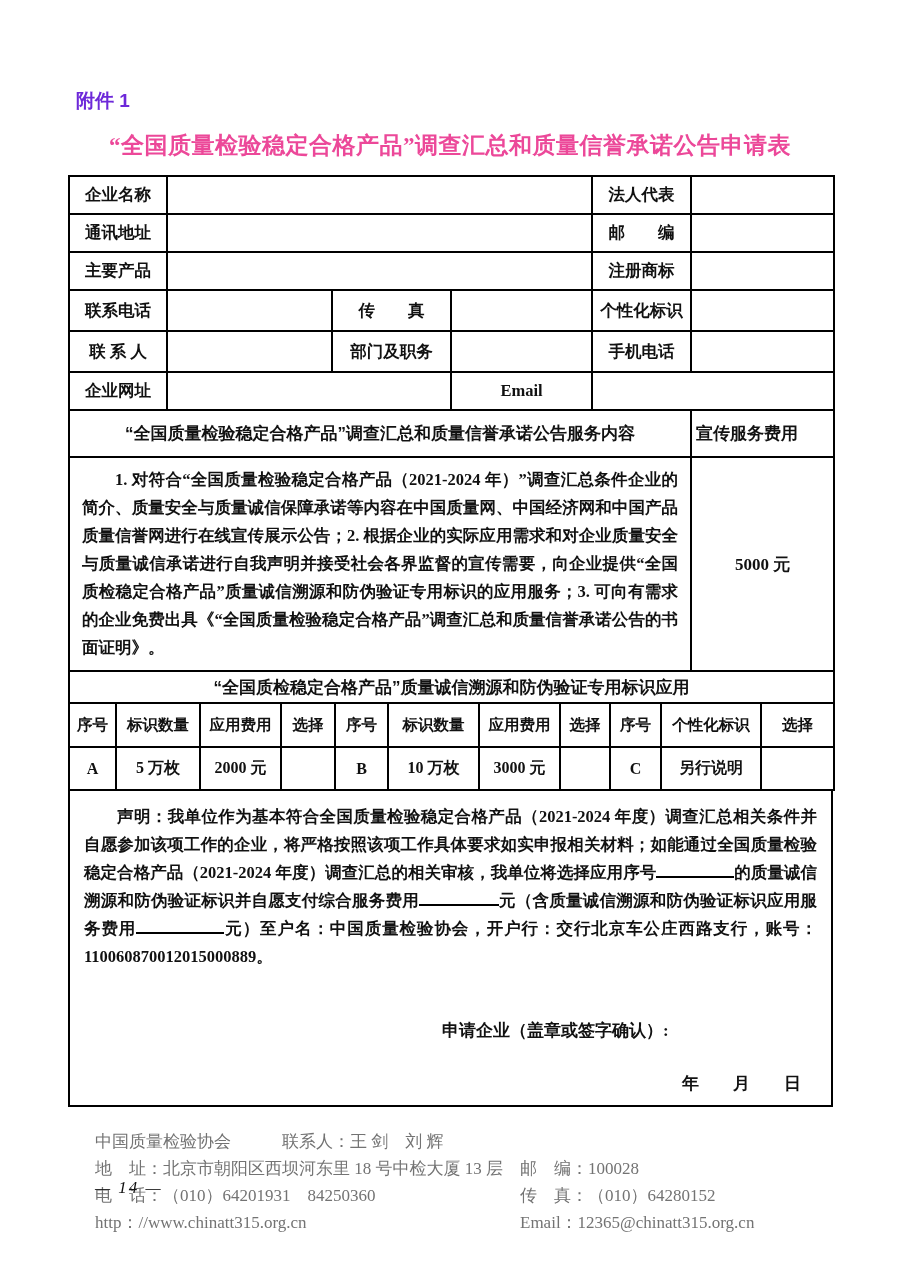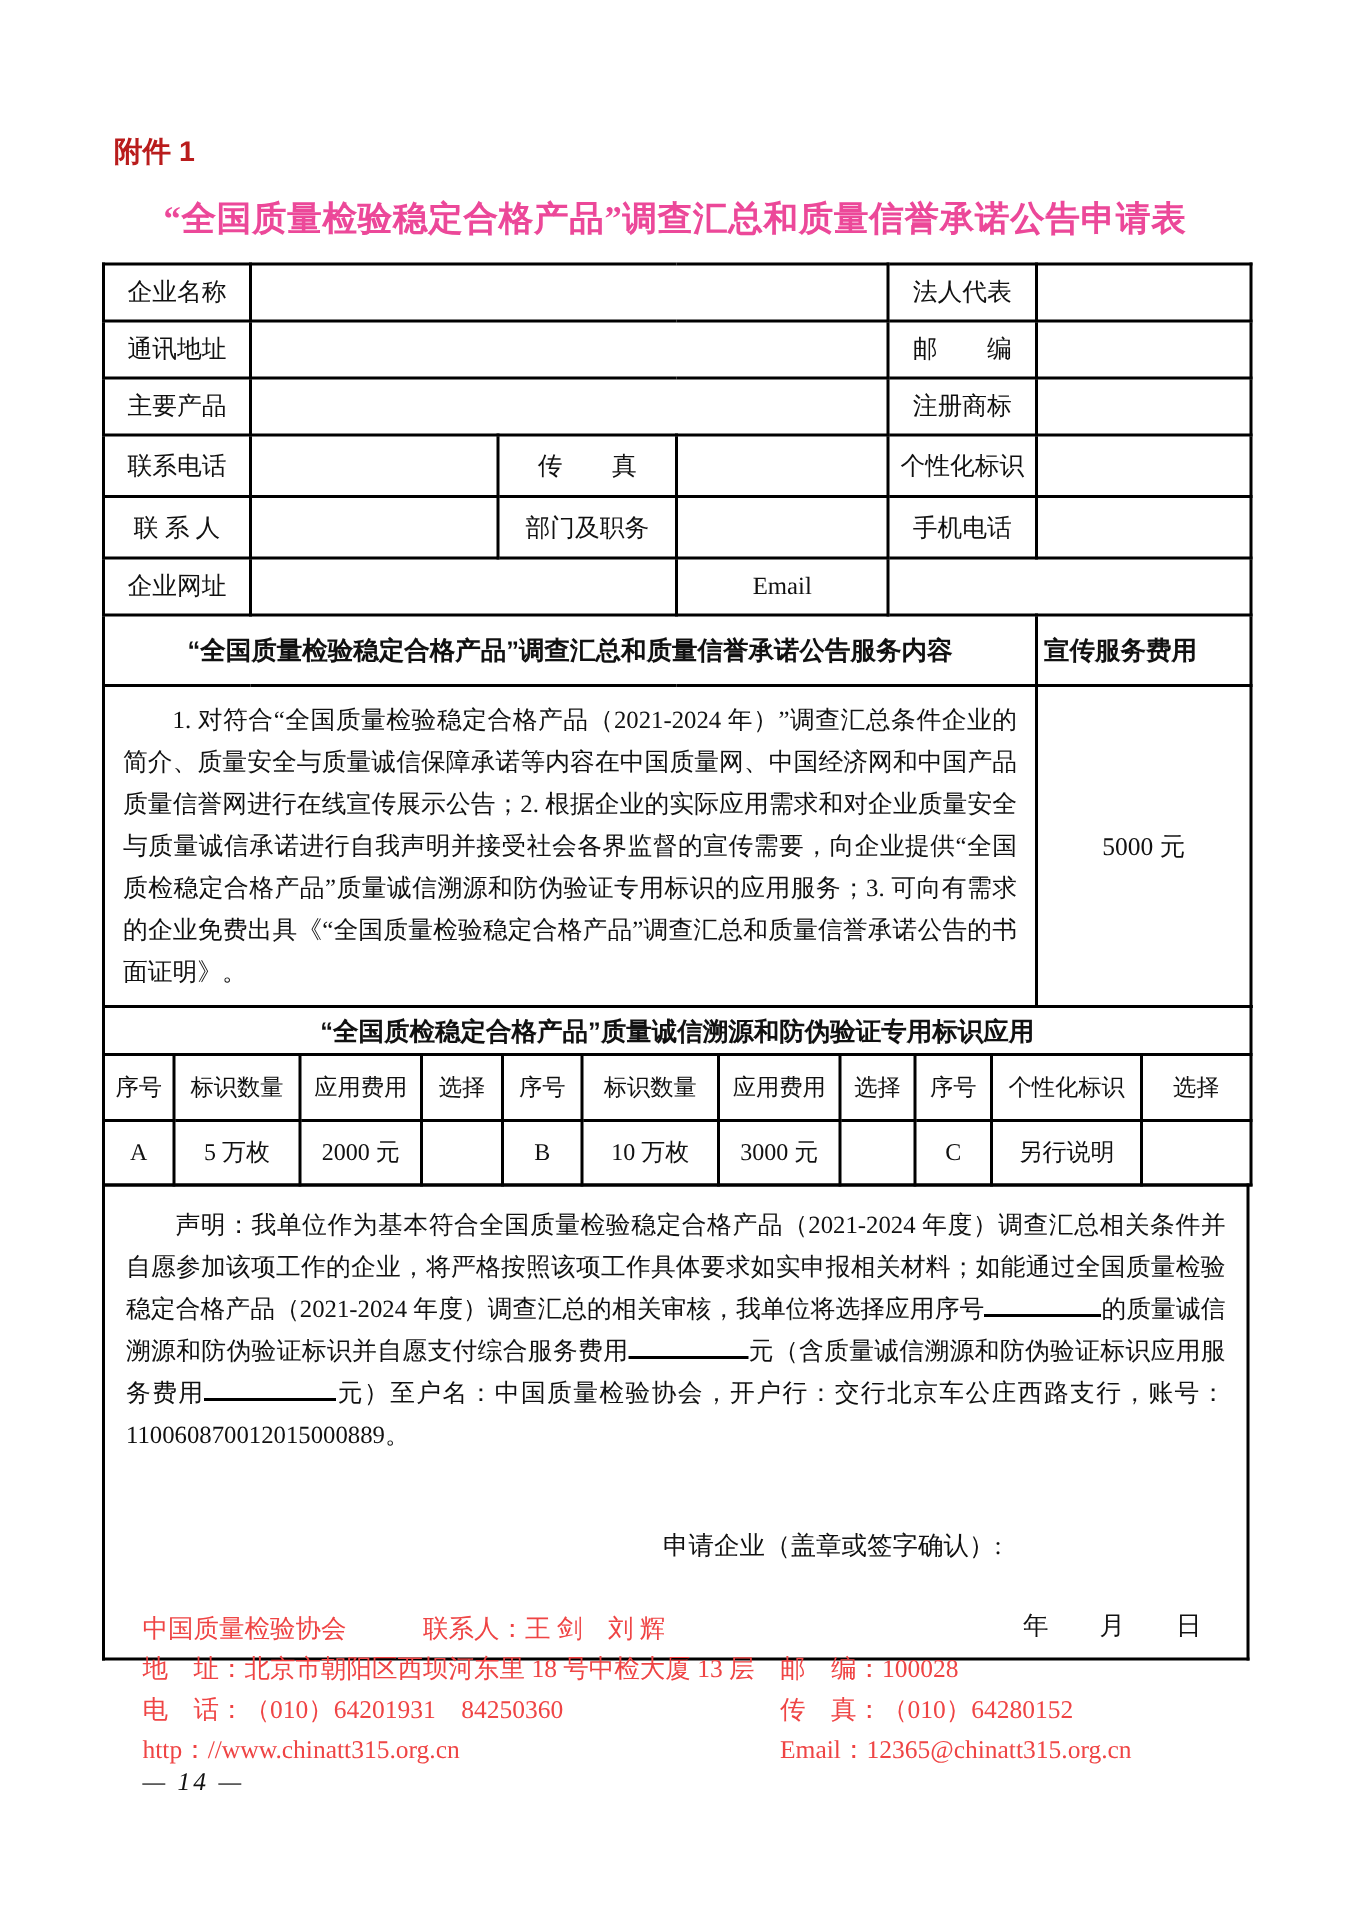--- a/index.html
+++ b/index.html
@@ -12,41 +12,42 @@
     color: #111;
     font-family: "Liberation Serif", serif;
     overflow: hidden;
   }
   .attachment {
     position: absolute;
     left: 76px; top: 88px;
     font-family: "Liberation Sans", sans-serif;
     font-weight: 700;
     font-size: 19px;
-    color: #b91c1c;
+    color: #6d28d9;
   }
   .doc-title {
     position: absolute;
     left: 0; right: 0; top: 130px;
     text-align: center;
     font-weight: 700;
     font-size: 23px;
     letter-spacing: 0.5px;
     color: #ec4899;
   }
   .form-wrap { position: absolute; left: 68px; top: 175px; width: 765px; }
   table { border-collapse: collapse; table-layout: fixed; width: 765px; }
   table + table { margin-top: -2px; }
   td {
     border: 2px solid #000;
     font-size: 16.5px;
     color: #111;
     padding: 0 4px;
     vertical-align: middle;
     overflow: hidden;
+    font-weight: bold;
   }
   td.lbl { text-align: center; padding: 0 2px; }
   tr.r-sm td { height: 38px; }
   tr.r-md td { height: 41px; }
   td.sec-head {
     height: 47px;
     text-align: center;
     font-family: "Liberation Sans", sans-serif;
     font-weight: 700;
     font-size: 17px;
@@ -91,24 +92,24 @@
     height: 1em;
     vertical-align: baseline;
   }
   .blank.b1 { width: 78px; }
   .blank.b2 { width: 80px; }
   .blank.b3 { width: 88px; }
   .decl-sign { margin-top: 48px; padding-left: 358px; font-size: 17px; }
   .decl-date { margin-top: 30px; padding-left: 598px; font-size: 17px; }
   .footer {
     position: absolute;
-    left: 95px; top: 1072px;
+    left: 95px; top: 1128px;
     font-size: 17px;
     line-height: 27px;
-    color: #ef4444;
+    color: #737373;
     white-space: nowrap;
   }
   .footer .seg1 { display: inline-block; width: 187px; }
   .footer .w425 { display: inline-block; width: 425px; }
   .page-num { position: absolute; left: 95px; top: 1178px; font-size: 17px; letter-spacing: 2px; font-style: italic; }
 </style>
 </head>
 <body>
 
 <div class="page">

